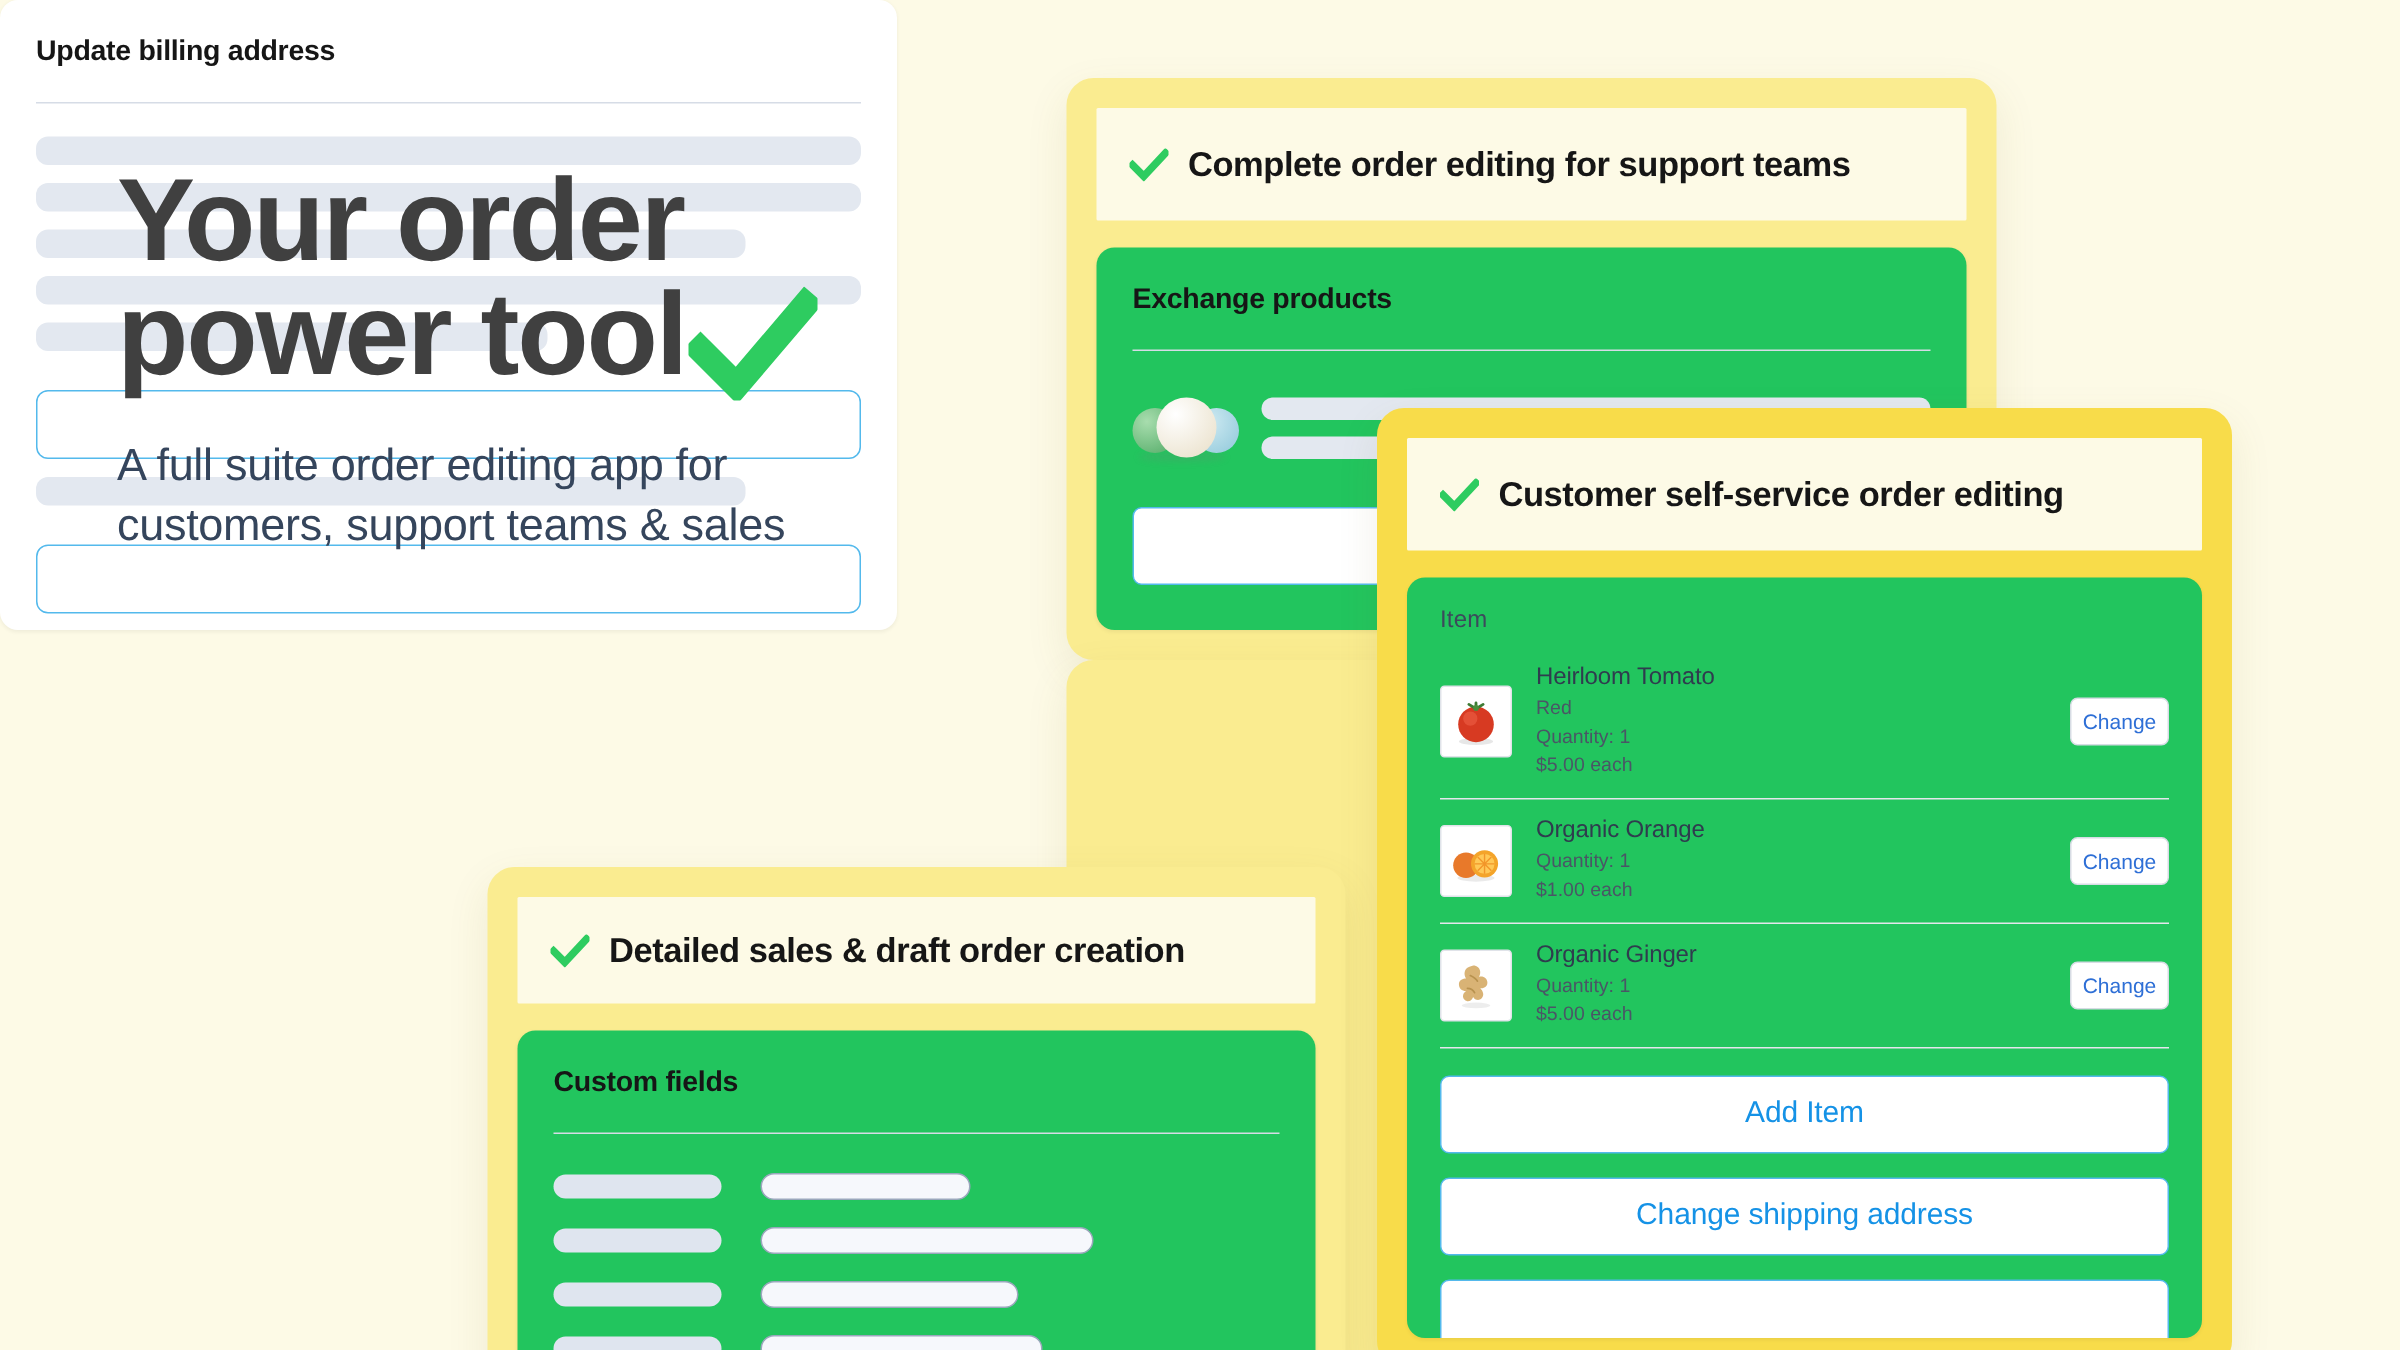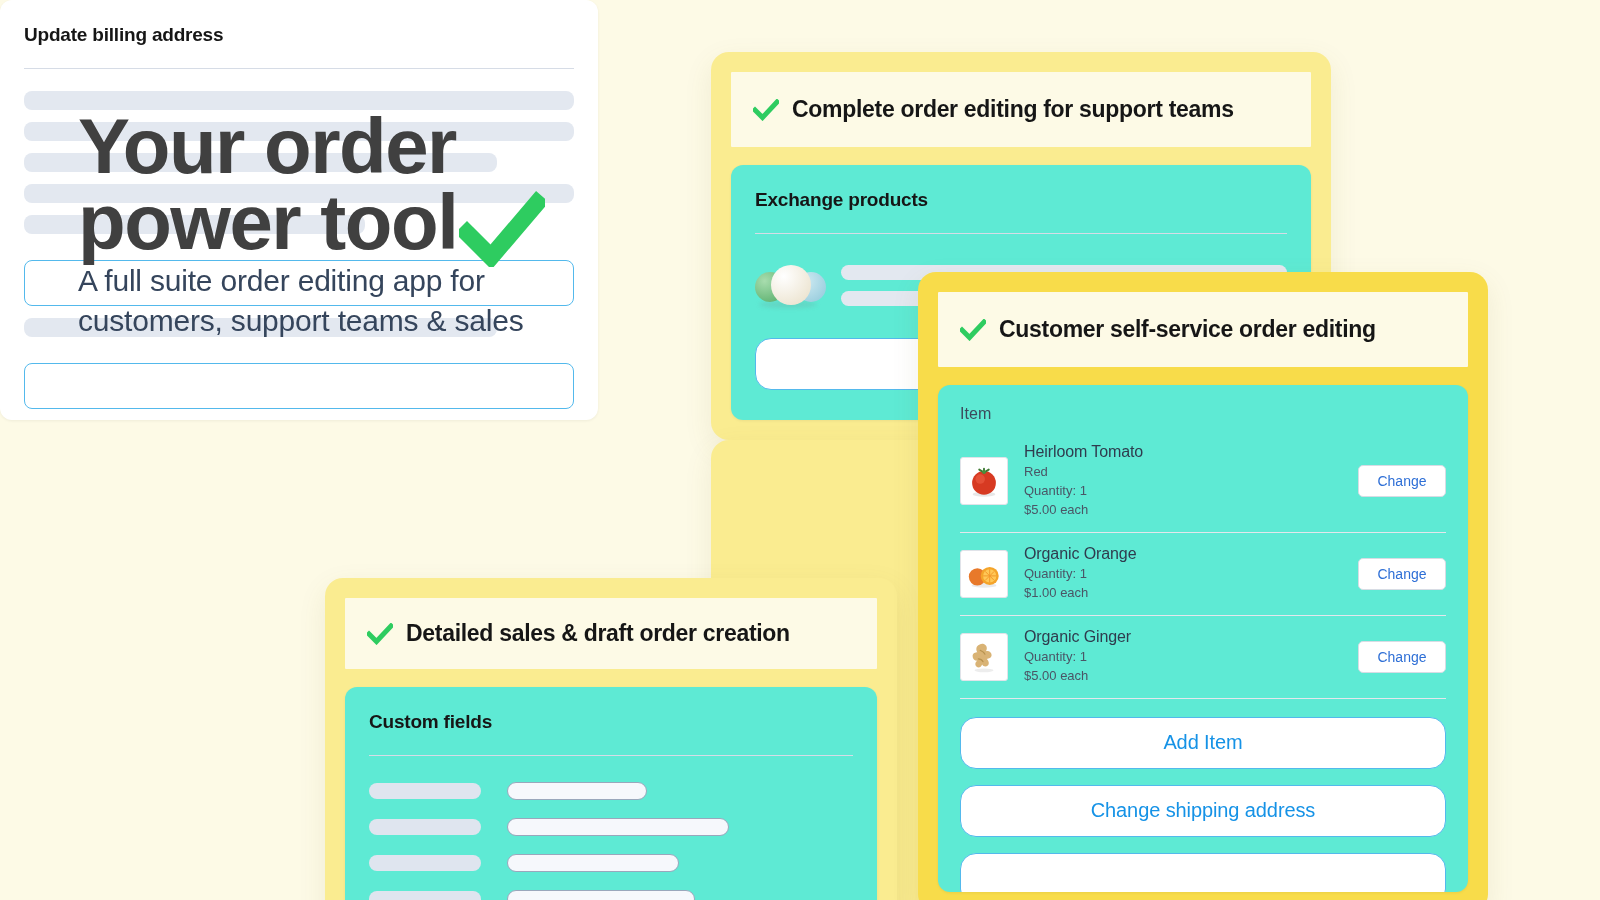--- a/index.html
+++ b/index.html
@@ -54,20 +54,21 @@
   .hero-check {
     display: inline-block;
     width: 86px;
     height: 76px;
     flex: 0 0 auto;
     position: relative;
     top: 6px;
   }
 
   .hero-sub {
+    margin-top: 30px;
     font-size: 30px;
     line-height: 1.33;
     color: #35455C;
     font-weight: 400;
     letter-spacing: -0.2px;
   }
 
   
   .frame {
     position: absolute;
@@ -97,21 +98,21 @@
 
   .frame-banner .banner-text {
     font-size: 23px;
     font-weight: 700;
     color: #161616;
     letter-spacing: -0.3px;
     white-space: nowrap;
   }
 
   .panel {
-    background: #5eead4;
+    background: #22c55e;
     border-radius: 12px;
     padding: 24px 24px 20px 24px;
     box-shadow: 0 1px 3px rgba(0,0,0,0.06);
     flex: 1 1 auto;
     overflow: hidden;
   }
 
   .panel-title {
     font-size: 19px;
     font-weight: 700;
@@ -170,21 +171,21 @@
   .sk-bar { height: 15px; border-radius: 8px; background: #E3E8F0; }
   .sk-bar.w1 { width: 100%; }
   .sk-bar.w2 { width: 100%; }
 
   .btn-outline {
     display: flex;
     align-items: center;
     justify-content: center;
     height: 52px;
     border: 1px solid #53B9EC;
-    border-radius: 16px;
+    border-radius: 6px;
     background: #FFFFFF;
     color: #1592E6;
     font-size: 20px;
     letter-spacing: -0.1px;
     white-space: nowrap;
   }
 
   #card-support .btn-outline { margin-top: 28px; }
 
   
@@ -332,21 +333,21 @@
     margin-bottom: 2px;
   }
   .item-meta {
     font-size: 13px;
     color: #4A5666;
     line-height: 1.46;
   }
 
   .btn-change {
     flex: 0 0 auto;
-    width: 88px;
+    width: 66px;
     height: 32px;
     display: flex;
     align-items: center;
     justify-content: center;
     border: 1px solid #D7DCE4;
     border-radius: 5px;
     background: #FFFFFF;
     color: #2E6FD6;
     font-size: 14px;
   }

